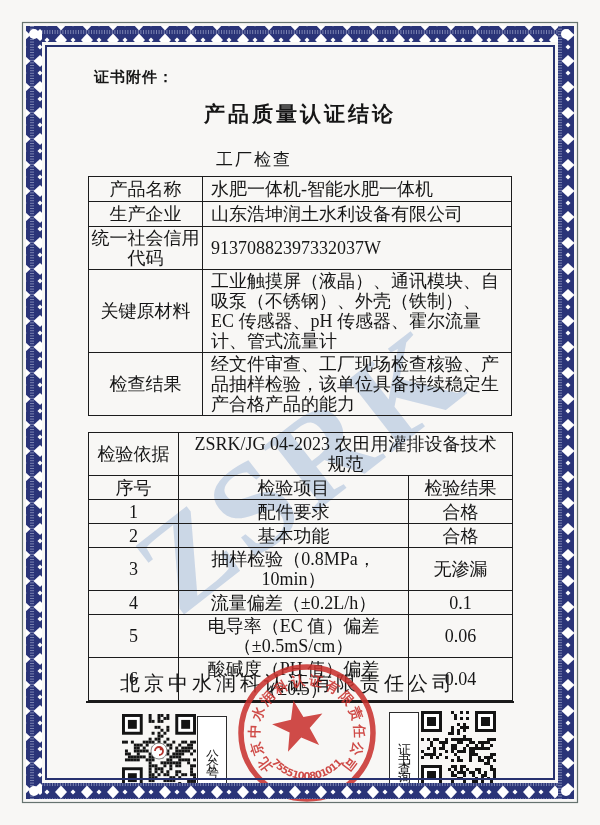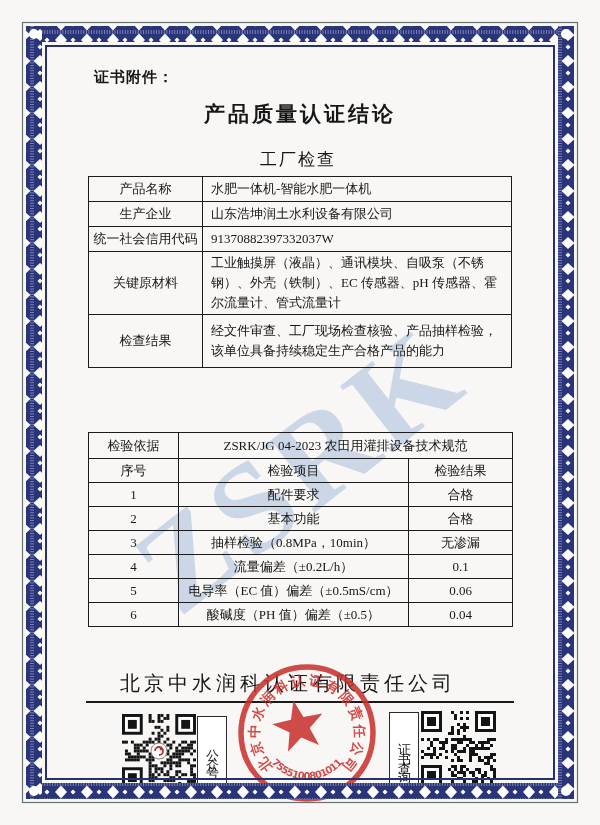--- a/index.html
+++ b/index.html
@@ -13,26 +13,26 @@
   #watermark{
     left:300px;top:470px;
     transform:translate(-50%,-50%) rotate(-38deg);
     font-size:128px;letter-spacing:6px;font-weight:bold;
     color:rgba(116,152,203,0.34);white-space:nowrap;z-index:1;
   }
   .content{z-index:2;}
   
   #attachment-label{left:94px;top:68px;font-size:15px;font-weight:bold;letter-spacing:1px;}
   #doc-title{left:0;top:100px;width:600px;text-align:center;font-size:21px;font-weight:bold;letter-spacing:3px;}
-  .section-heading{left:0;width:508px;text-align:center;font-size:17px;letter-spacing:2px;padding-left:44px;}
+  .section-heading{left:0;width:508px;text-align:center;font-size:17px;letter-spacing:2px;}
   #heading-factory{top:148px;}
   #heading-sampling{top:401px;}
   
   table{border-collapse:collapse;table-layout:fixed;background:transparent;}
-  td,th{border:1px solid #1c1c1c;font-size:13px;font-weight:normal;
+  td,th{border:1px solid #1c1c1c;font-size:18px;font-weight:normal;
         padding:1px 8px;line-height:20px;vertical-align:middle;}
   #factory-table{left:88px;top:176px;width:424px;}
   #factory-table col.c-label{width:114px;}
   #factory-table th{text-align:center;padding:1px 2px;}
   #factory-table td{text-align:left;}
   #factory-table tr.r1{height:25px;}
   #factory-table tr.r2{height:53px;}
   #sampling-table{left:88px;top:432px;width:424px;}
   #sampling-table col.c1{width:90px;}
   #sampling-table col.c2{width:230px;}

